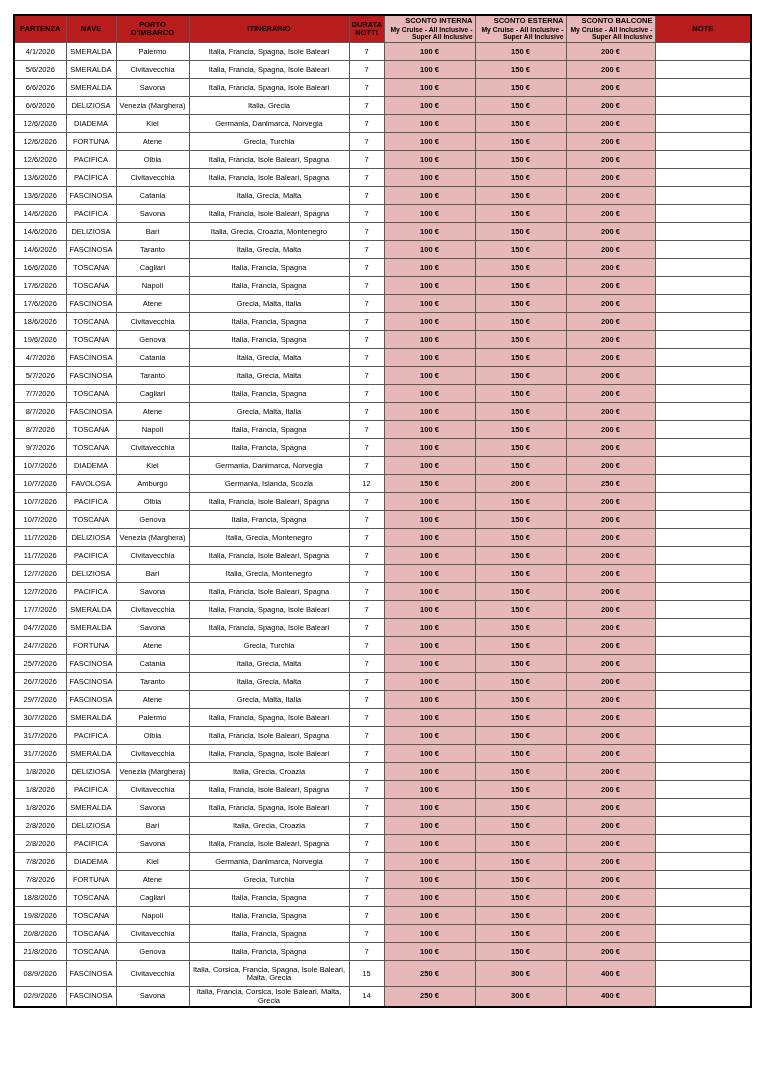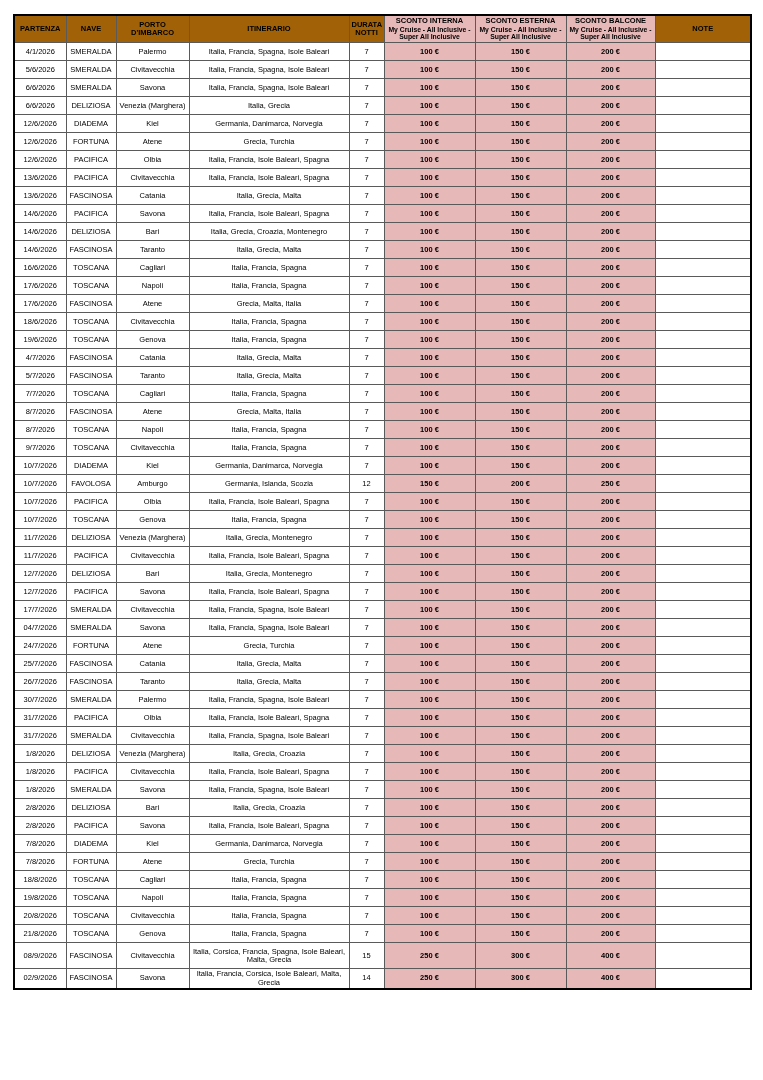--- a/index.html
+++ b/index.html
@@ -41,24 +41,24 @@
   col.c5 { width: 91px; }
   col.c6 { width: 91px; }
   col.c7 { width: 89px; }
   col.c8 { width: 96px; }
 
   thead th {
     height: 27px;
     font-size: 7.5px;
     font-weight: bold;
     line-height: 1.15;
-    background: #a16207;
+    background: #b91c1c;
     border-bottom: 1.5px solid #000000;
   }
-  thead th.pink { background: #e6b8b7; }
+  thead th.pink { background: #e6b8b7; text-align: right; }
   thead th .sub {
     display: block;
     font-size: 6.8px;
     font-weight: bold;
     line-height: 1.15;
   }
   tbody td {
     height: 18px;
     font-size: 7.5px;
     line-height: 1.1;
@@ -499,20 +499,31 @@
           <td>FASCINOSA</td>
           <td>Taranto</td>
           <td>Italia, Grecia, Malta</td>
           <td>7</td>
           <td class="price">100 €</td>
           <td class="price">150 €</td>
           <td class="price">200 €</td>
           <td></td>
         </tr>
         <tr>
+          <td>29/7/2026</td>
+          <td>FASCINOSA</td>
+          <td>Atene</td>
+          <td>Grecia, Malta, Italia</td>
+          <td>7</td>
+          <td class="price">100 €</td>
+          <td class="price">150 €</td>
+          <td class="price">200 €</td>
+          <td></td>
+        </tr>
+        <tr>
           <td>30/7/2026</td>
           <td>SMERALDA</td>
           <td>Palermo</td>
           <td>Italia, Francia, Spagna, Isole Baleari</td>
           <td>7</td>
           <td class="price">100 €</td>
           <td class="price">150 €</td>
           <td class="price">200 €</td>
           <td></td>
         </tr>

